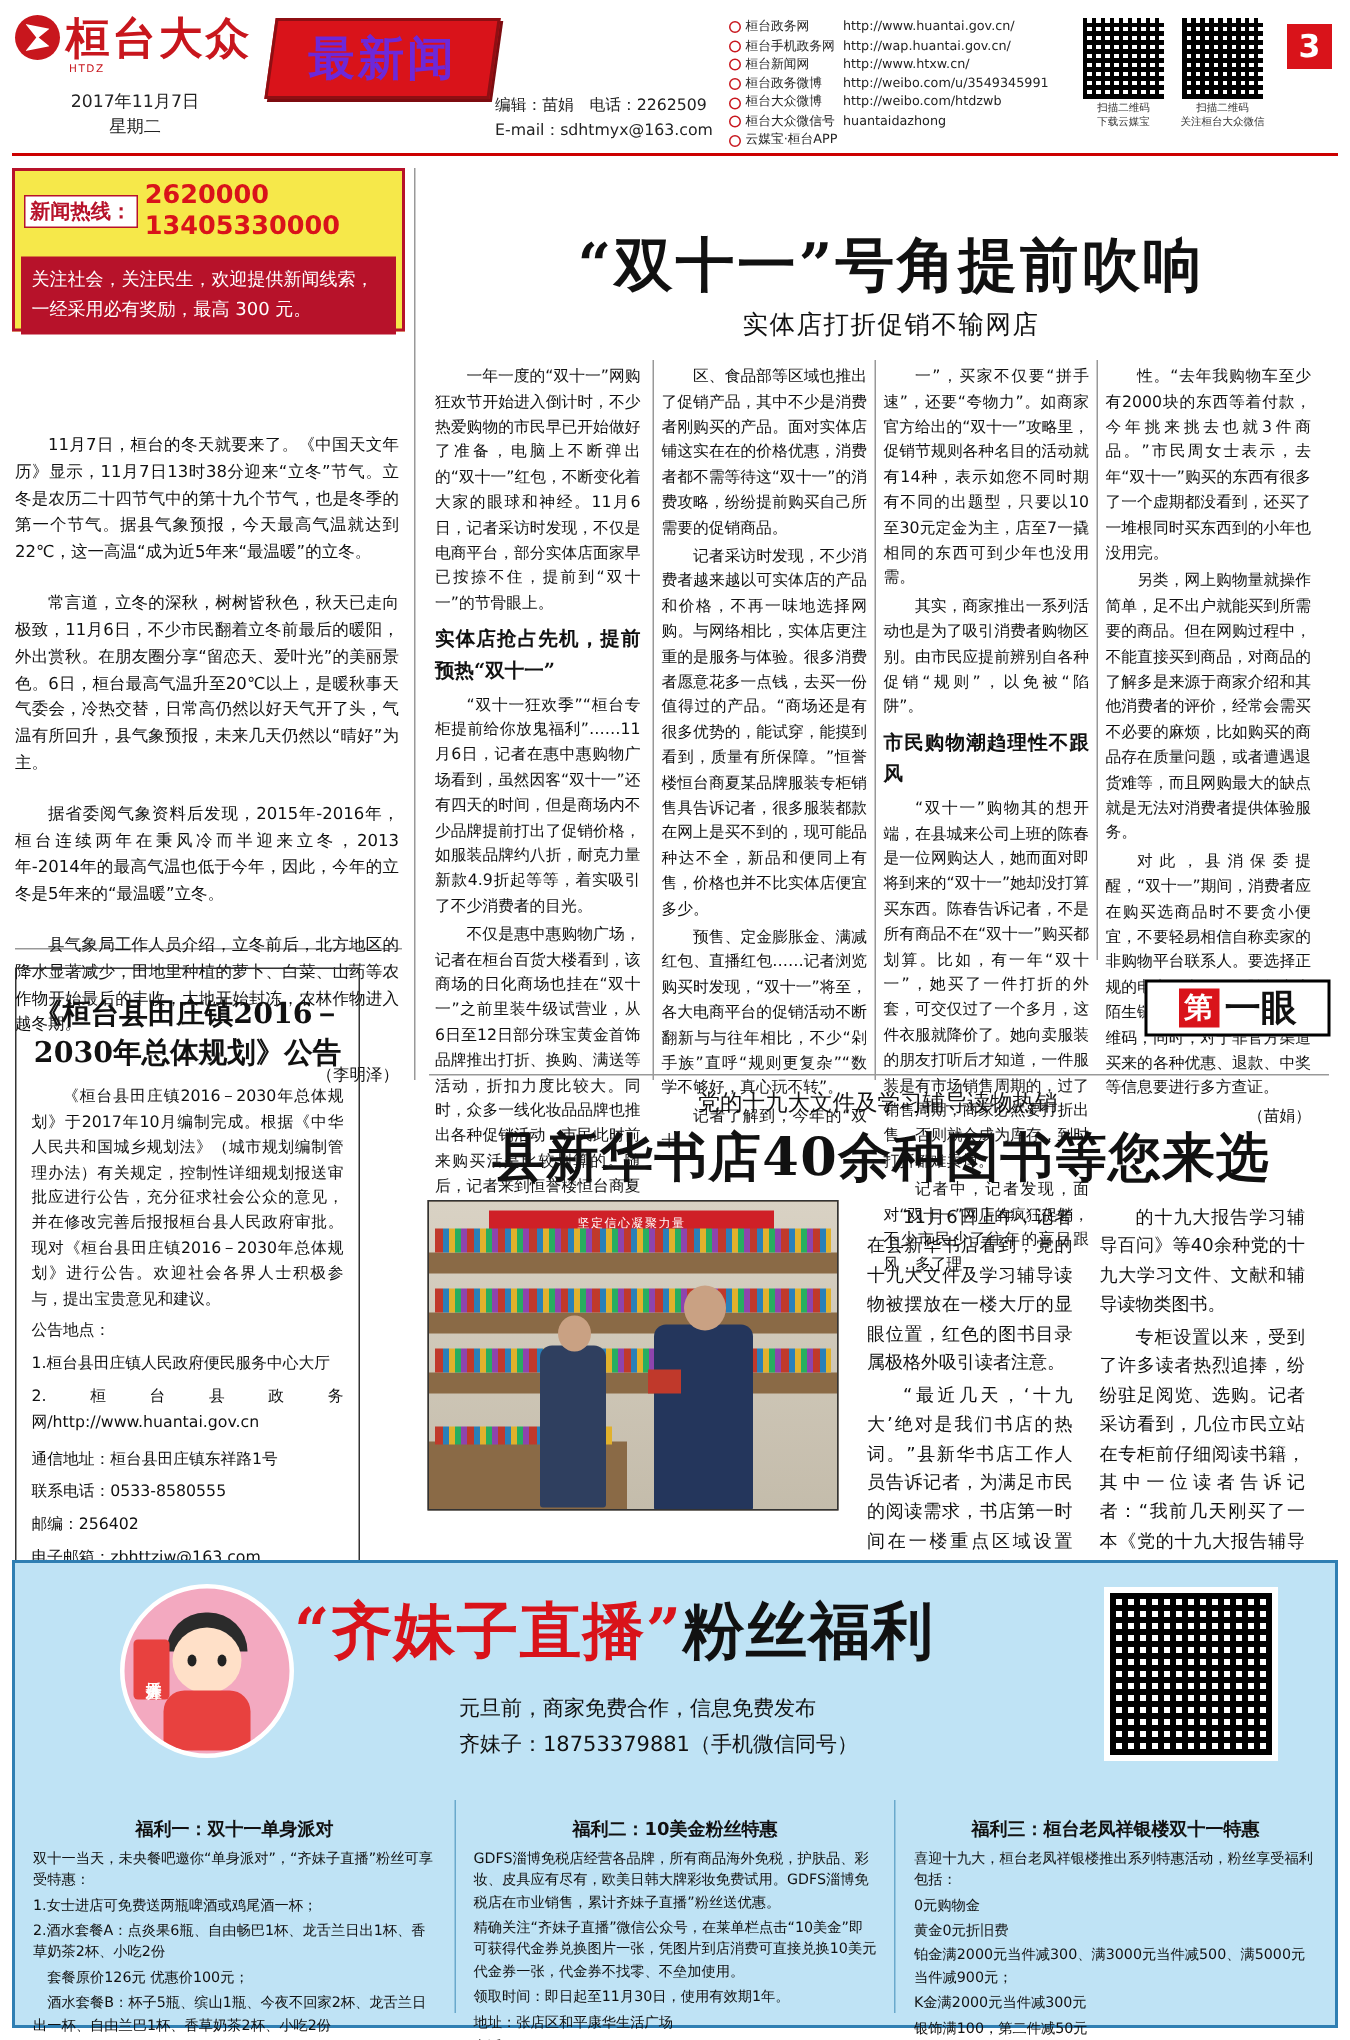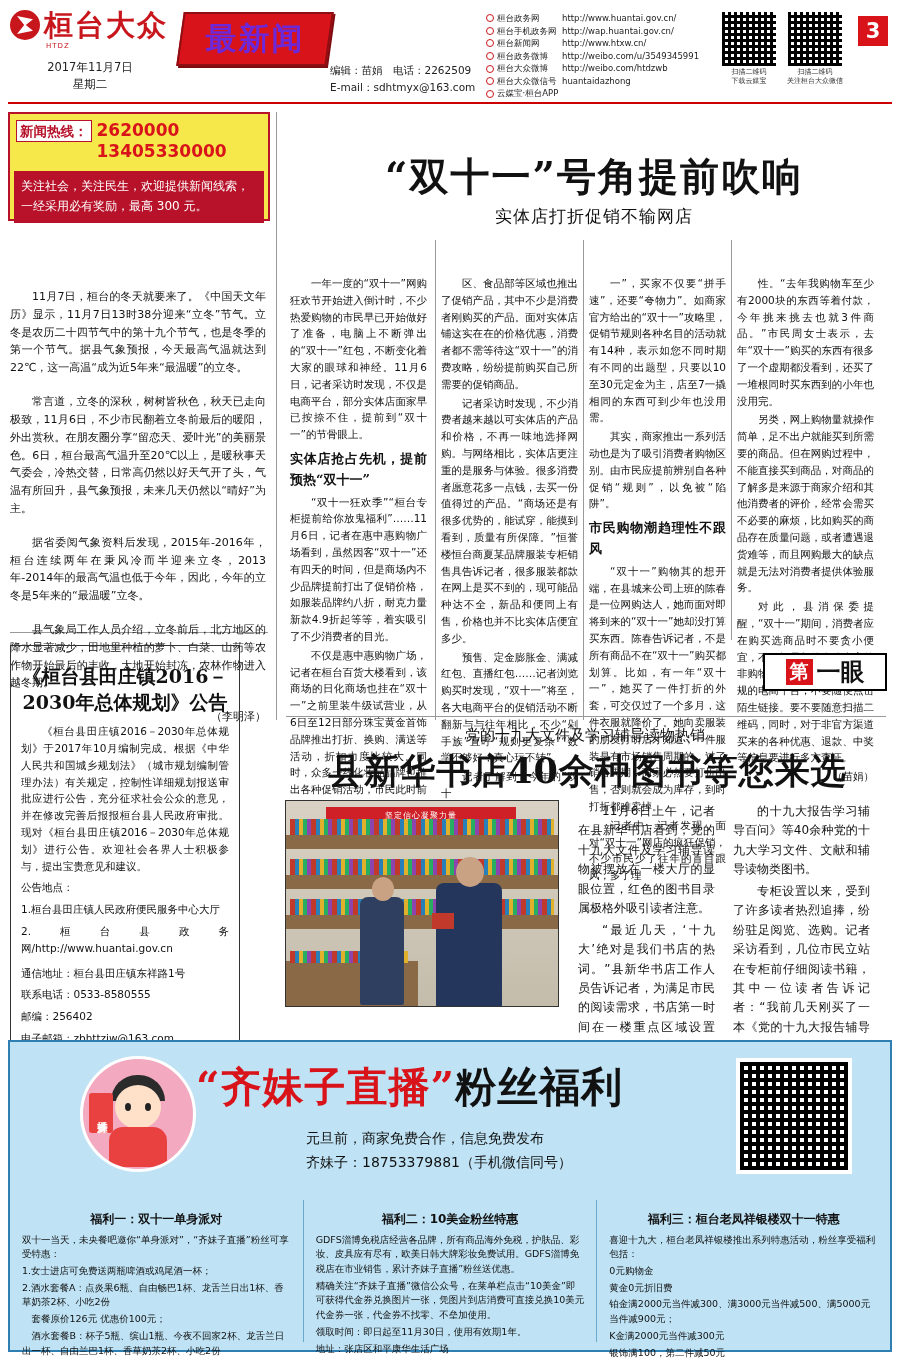--- a/index.html
+++ b/index.html
@@ -40,21 +40,21 @@
   .qr-item{text-align:center;font-size:7px;color:#333;line-height:1.35;}
   .qr{width:54px;height:54px;background:
       repeating-linear-gradient(0deg,#000 0 3px,#fff 3px 6px),
       repeating-linear-gradient(90deg,#000 0 3px,#fff 3px 6px);
       background-blend-mode:multiply;border:2px solid #fff;}
   .pagenum{position:absolute;right:4px;top:10px;width:30px;height:30px;background:#d9131a;color:#fff;
       font-size:21px;font-weight:bold;display:flex;align-items:center;justify-content:center;}
 
   
   .hotline{position:absolute;left:8px;top:112px;width:258px;height:105px;background:#f6e84a;border:2px solid #b7122a;}
-  .hl-top{display:flex;align-items:flex-start;padding:6px 6px 2px 6px;}
+  .hl-top{display:flex;align-items:center;padding:6px 6px 2px 6px;}
   .hl-label{background:#fff;border:1.5px solid #b7122a;color:#b7122a;font-weight:bold;font-size:13.5px;padding:2px 3px;line-height:1.2;}
   .hl-nums{color:#d9131a;font-weight:bold;font-size:17px;line-height:1.25;margin-left:5px;font-family:"DejaVu Sans",sans-serif;}
   .hl-bar{background:#b7122a;color:#fff;font-size:12px;line-height:1.7;padding:5px 7px;margin:6px 4px 0 4px;height:42px;}
 
   
   .vline{position:absolute;width:1px;background:#999;}
   .hline{position:absolute;height:1px;background:#999;}
 
   
   .lead-head{position:absolute;left:10px;top:232px;width:256px;
@@ -66,21 +66,21 @@
   .notice{position:absolute;left:10px;top:645px;width:230px;border:1px solid #333;padding:18px 10px;box-sizing:border-box;}
   .notice h3{margin:0 0 8px 0;font-family:"DejaVu Serif","Liberation Serif",serif;font-size:19px;font-weight:bold;line-height:1.35;text-align:center;}
   .notice p{margin:0 0 5px 0;font-size:10.5px;line-height:1.6;text-indent:2em;text-align:justify;}
   .notice .noindent{text-indent:0;}
 
   
   .bigtitle{position:absolute;left:300px;top:150px;width:588px;text-align:center;
       font-family:"DejaVu Serif","Liberation Serif",serif;font-weight:bold;font-size:39px;letter-spacing:2px;}
   .subtitle{position:absolute;left:300px;top:205px;width:588px;text-align:center;font-size:17px;letter-spacing:1px;color:#111;}
 
-  .col{position:absolute;font-size:10.5px;line-height:1.6;text-align:justify;color:#111;width:137px;margin-top:32px;}
+  .col{position:absolute;font-size:10.5px;line-height:1.6;text-align:justify;color:#111;width:137px;}
   .col p{margin:0 0 2px 0;text-indent:2em;}
   .col h4{margin:6px 0 3px 0;font-size:13px;font-weight:bold;text-indent:0;font-family:"DejaVu Serif","Liberation Serif",serif;}
   .col .sign{text-align:right;text-indent:0;}
 
   .firsteye{position:absolute;left:763px;top:653px;width:120px;height:34px;border:2px solid #000;
       display:flex;align-items:center;justify-content:center;background:#fff;}
   .firsteye .b{background:#d9131a;color:#fff;font-family:"DejaVu Serif","Liberation Serif",serif;font-weight:bold;font-size:19px;padding:0 4px;}
   .firsteye .r{font-family:"DejaVu Serif","Liberation Serif",serif;font-weight:bold;font-size:24px;padding-left:4px;}
 
   

